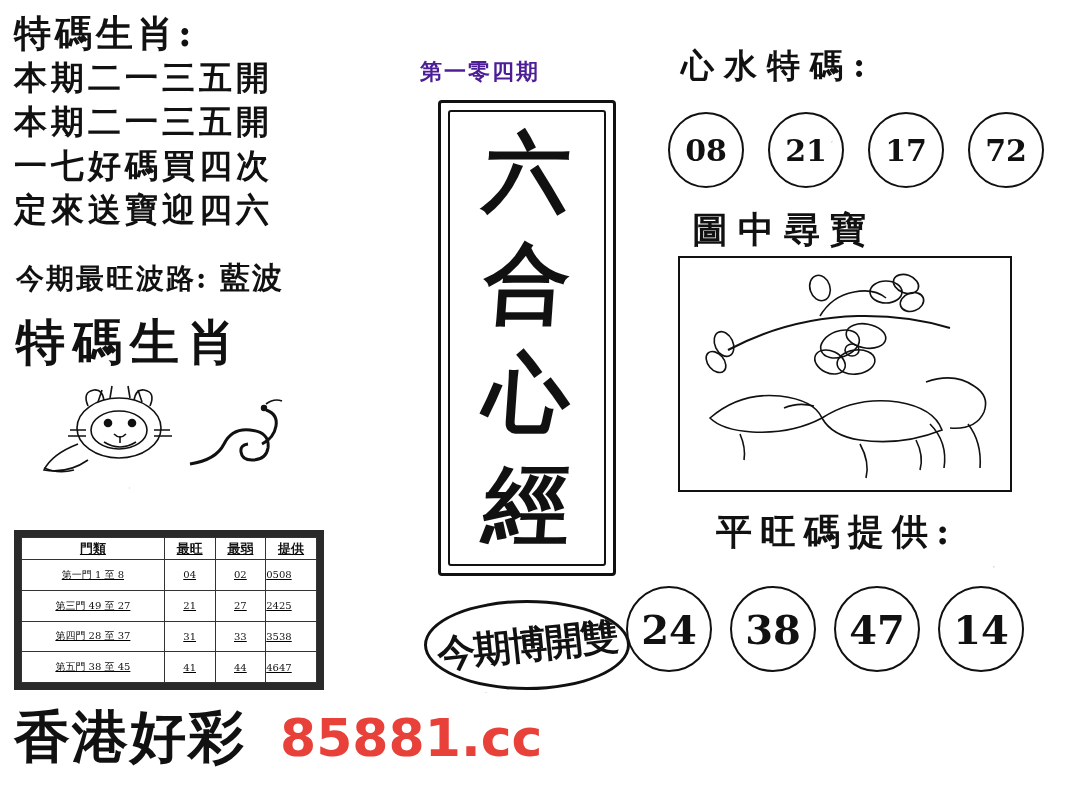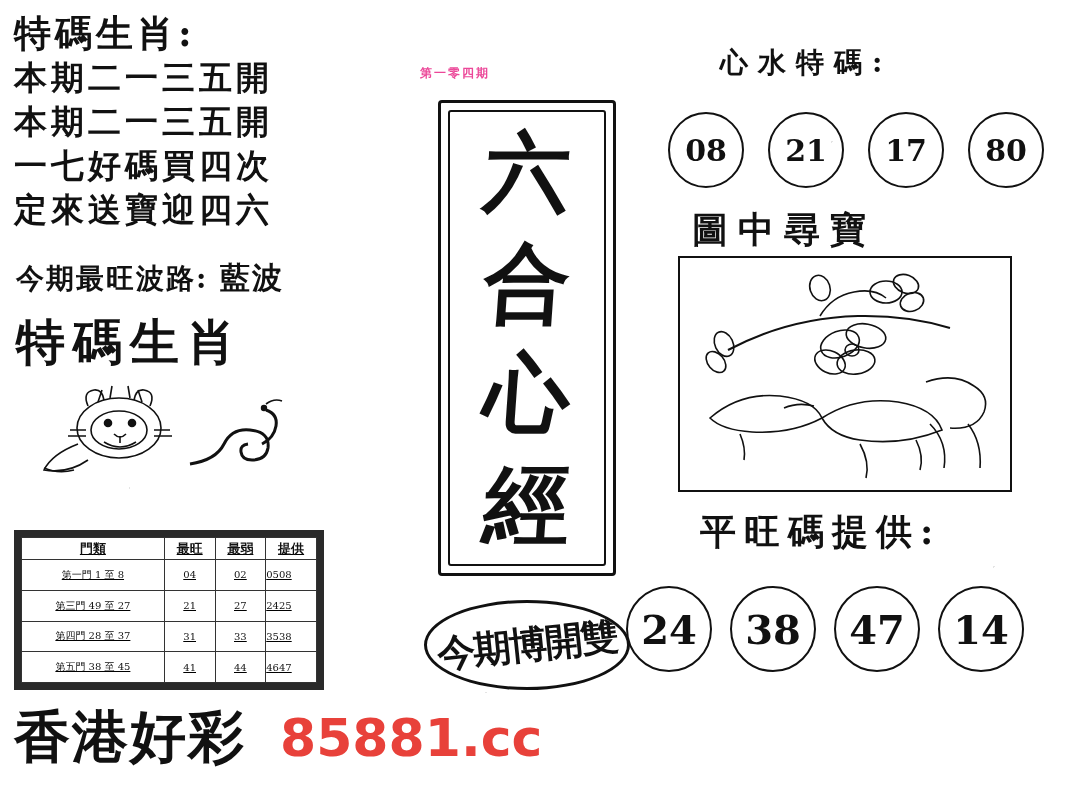--- a/index.html
+++ b/index.html
@@ -53,23 +53,23 @@
     border:1px solid #333;text-align:center;color:#111;
     font-size:10px;padding:0;height:21px;
   }
   .tbl th{font-size:13px;font-weight:bold;}
   .tbl td.rowlab{font-size:10px;letter-spacing:0px;}
   .tbl td.pair{font-size:10px;}
   .tbl td .two{display:flex;justify-content:flex-start;}
 
   
   .issue{
-    position:absolute;left:420px;top:65px;
-    font-family:"DejaVu Serif","Liberation Serif",serif;
-    font-weight:bold;font-size:12px;color:#ec4899;letter-spacing:2px;white-space:nowrap;
+    position:absolute;left:420px;top:57px;
+    font-family:"DejaVu Serif","Liberation Serif",serif;
+    font-weight:bold;font-size:22px;color:#4c1d95;letter-spacing:2px;white-space:nowrap;
   }
 
   
   .vbox{
     position:absolute;left:438px;top:100px;width:172px;height:470px;
     border:3px solid #111;border-radius:4px;background:#fff;
   }
   .vbox-inner{
     position:absolute;inset:7px;border:2px solid #111;border-radius:3px;
   }
@@ -92,23 +92,23 @@
     font-weight:bold;font-size:38px;color:#111;letter-spacing:-2px;white-space:nowrap;
     transform:rotate(-6deg);
   }
 
   
   .rt-head{
     position:absolute;
     font-family:"DejaVu Serif","Liberation Serif",serif;
     font-weight:bold;color:#111;white-space:nowrap;
   }
-  .h-special{left:720px;top:44px;font-size:28px;letter-spacing:10px;}
+  .h-special{left:681px;top:44px;font-size:33px;letter-spacing:10px;}
   .h-pic{left:692px;top:206px;font-size:36px;letter-spacing:10px;}
-  .h-plain{left:700px;top:508px;font-size:36px;letter-spacing:8px;}
+  .h-plain{left:716px;top:508px;font-size:36px;letter-spacing:8px;}
 
   
   .nums{position:absolute;display:flex;}
   .nums.row1{left:668px;top:112px;gap:24px;}
   .ball{
     width:72px;height:72px;border-radius:50%;
     border:2px solid #111;background:#fff;
     display:flex;align-items:center;justify-content:center;
     font-family:"DejaVu Serif","Liberation Serif",serif;
     font-weight:bold;font-size:30px;color:#111;
@@ -270,21 +270,21 @@
   <div class="oval">
     <span>今期博開雙</span>
   </div>
 
   <div class="rt-head h-special">心水特碼:</div>
 
   <div class="nums row1">
     <div class="ball">08</div>
     <div class="ball">21</div>
     <div class="ball">17</div>
-    <div class="ball">80</div>
+    <div class="ball">72</div>
   </div>
 
   <div class="rt-head h-pic">圖中尋寶</div>
 
   <div class="pic">
     <svg width="330" height="232" viewBox="0 0 330 232" fill="none" stroke="#111" stroke-width="1.6">
 
       <path d="M48 92 q60 -32 130 -34 q50 -1 92 12" stroke-width="2"></path>
       <path d="M140 58 q12 -20 34 -24 q20 -4 32 6"></path>
 

